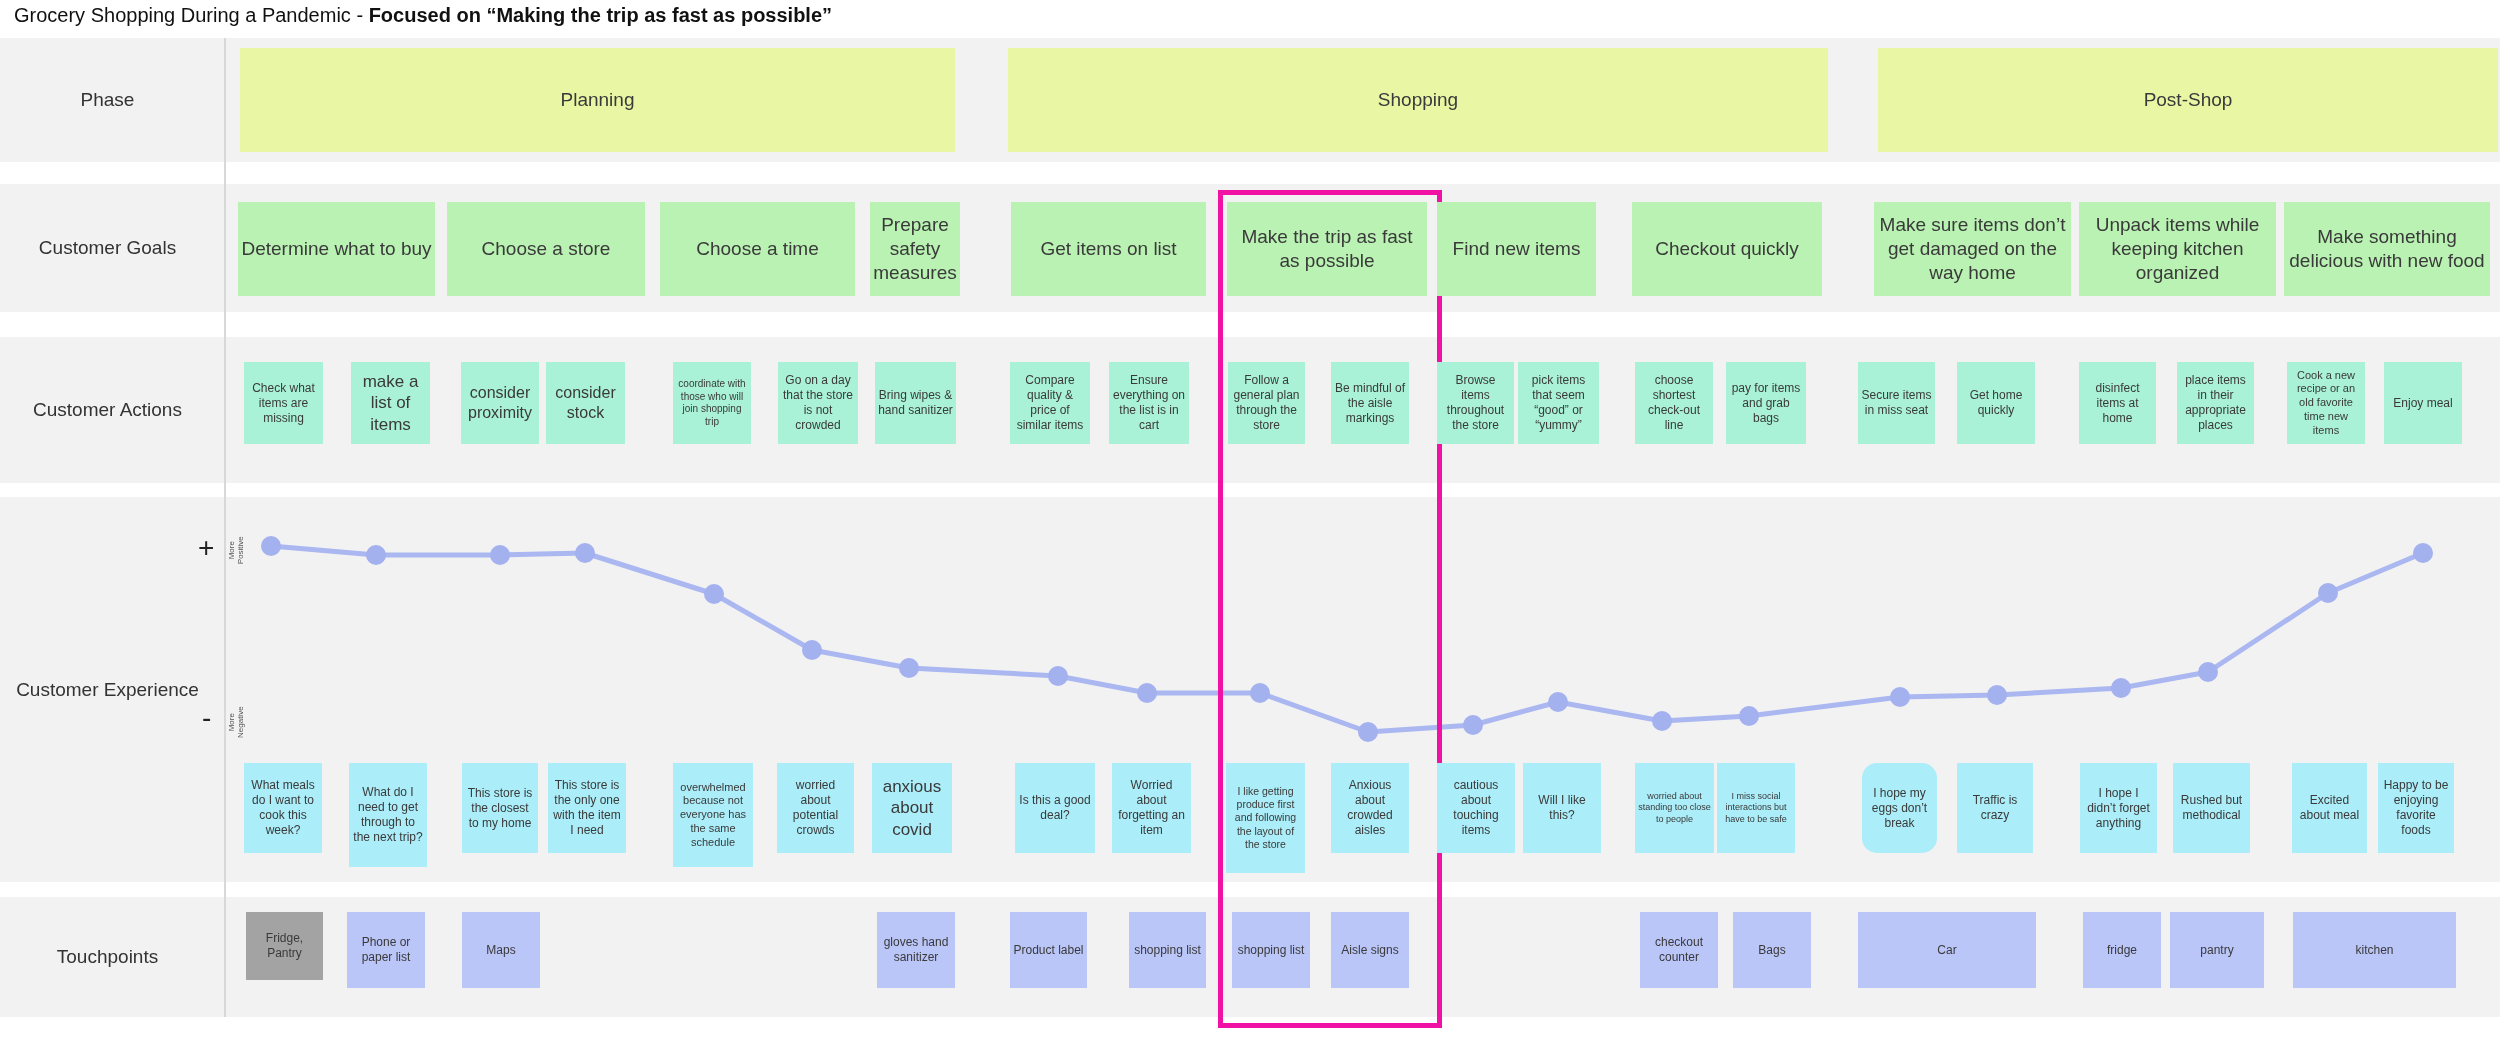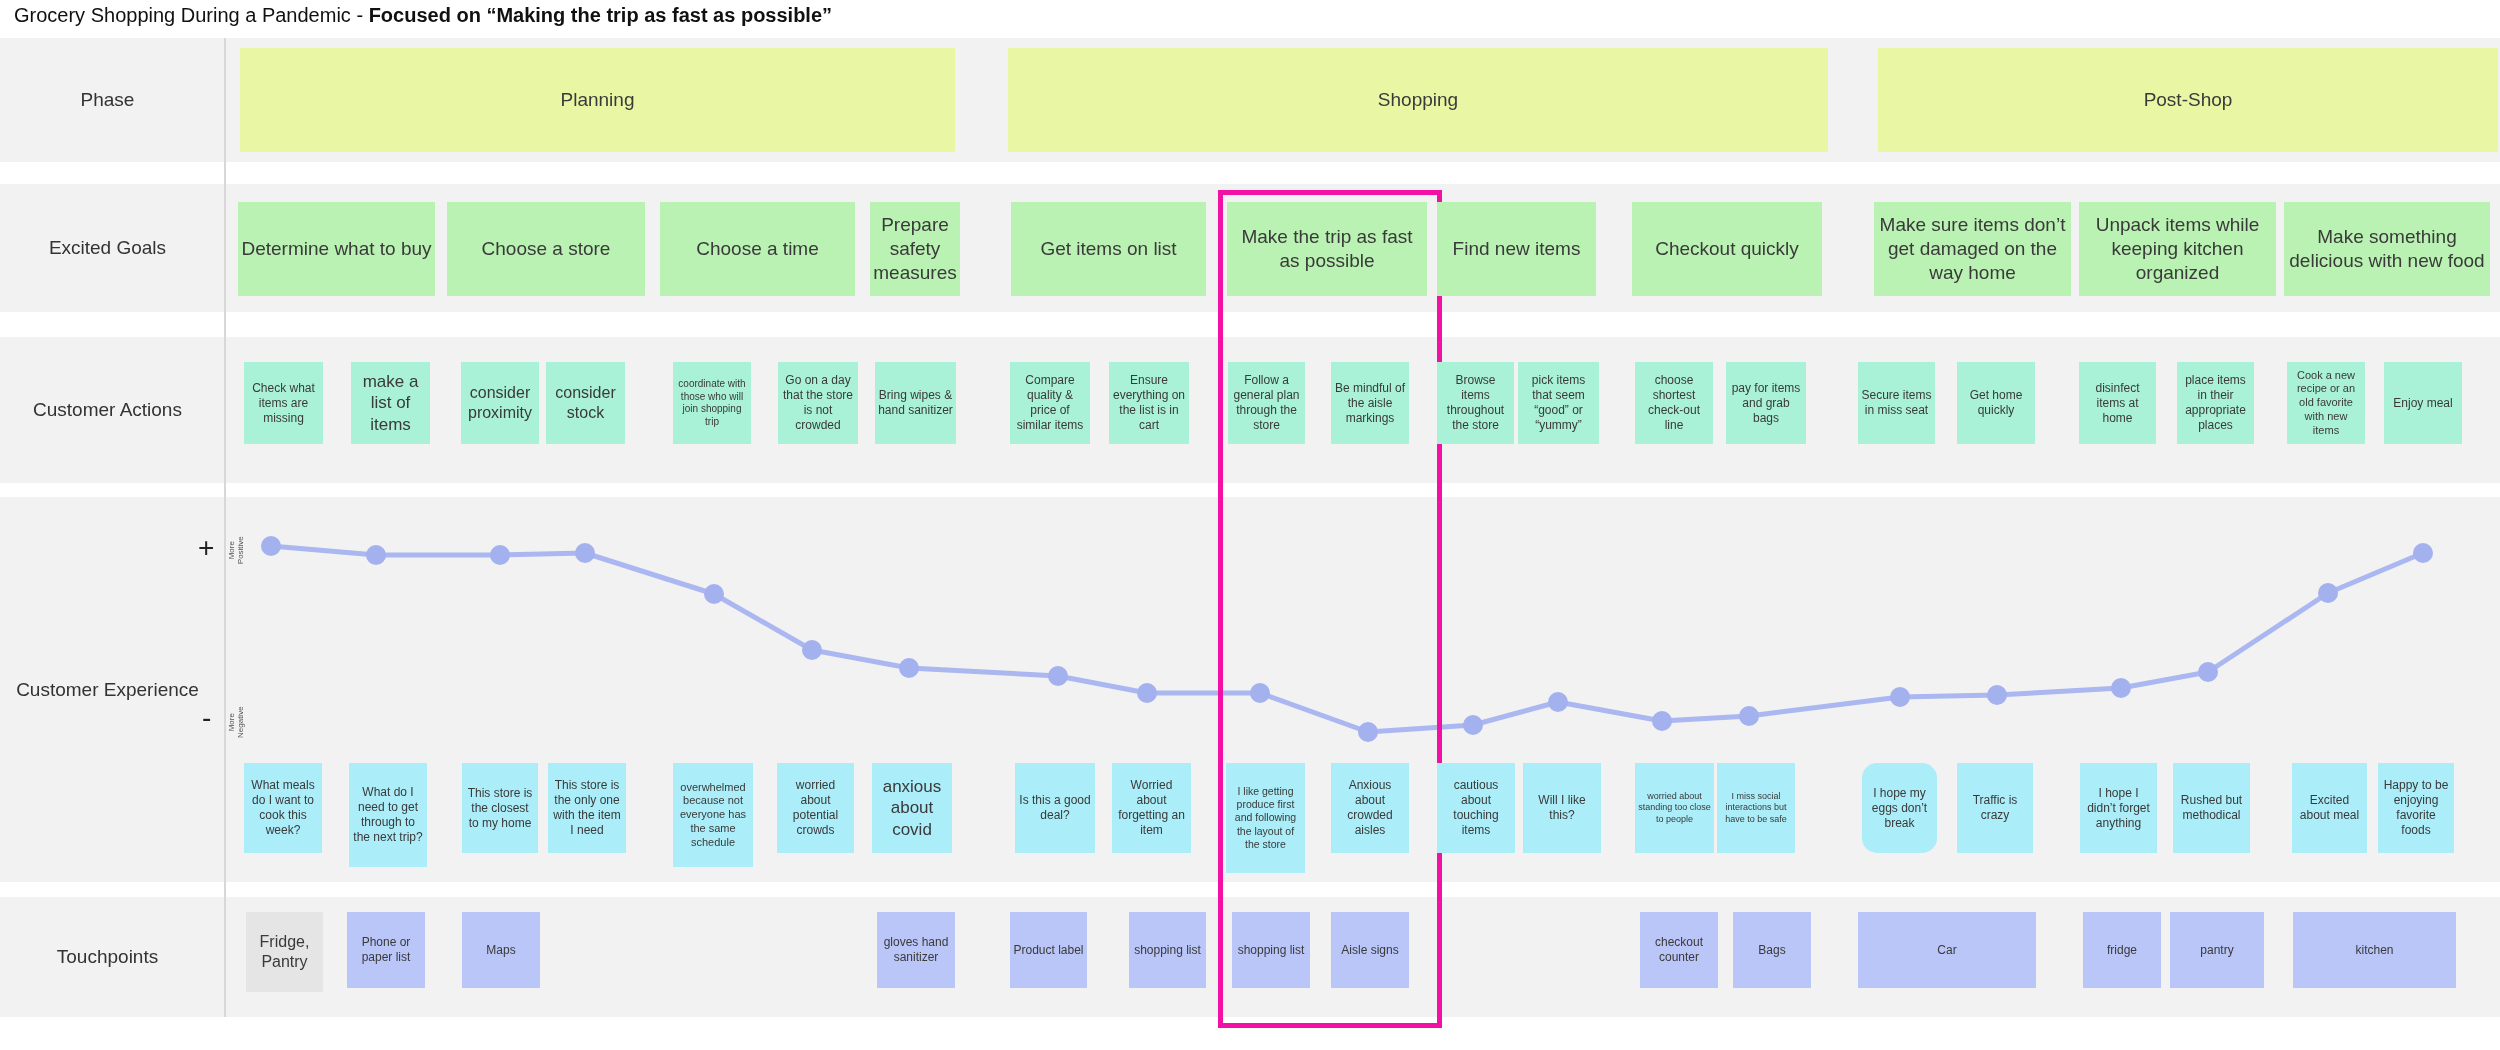--- a/index.html
+++ b/index.html
@@ -22,21 +22,21 @@
 
   <div class="title">
     <span>Grocery Shopping During a Pandemic - </span><span class="bold">Focused on “Making the trip as fast as possible”</span>
   </div>
 
   <div class="band" id="band-phase" style="top:38px;height:124px;">
     <div class="rowlabel">Phase</div>
   </div>
 
   <div class="band" id="band-goals" style="top:184px;height:128px;">
-    <div class="rowlabel">Excited Goals</div>
+    <div class="rowlabel">Customer Goals</div>
   </div>
 
   <div class="band" id="band-actions" style="top:337px;height:146px;">
     <div class="rowlabel">Customer Actions</div>
   </div>
 
   <div class="band" id="band-experience" style="top:497px;height:385px;">
     <div class="rowlabel">Customer Experience</div>
   </div>
 
@@ -104,21 +104,21 @@
     <div class="note" style="left: 1228px; top: 362px; width: 77px; height: 82px; font-size: 12px; background: rgb(169, 242, 215);">Follow a general plan through the store</div>
     <div class="note" style="left: 1331px; top: 362px; width: 78px; height: 82px; font-size: 12px; background: rgb(169, 242, 215);">Be mindful of the aisle markings</div>
     <div class="note" style="left: 1437px; top: 362px; width: 77px; height: 82px; font-size: 12px; background: rgb(169, 242, 215);">Browse items throughout the store</div>
     <div class="note" style="left: 1518px; top: 362px; width: 81px; height: 82px; font-size: 12px; background: rgb(169, 242, 215);">pick items that seem “good” or “yummy”</div>
     <div class="note" style="left: 1635px; top: 362px; width: 78px; height: 82px; font-size: 12px; background: rgb(169, 242, 215);">choose shortest check-out line</div>
     <div class="note" style="left: 1726px; top: 362px; width: 80px; height: 82px; font-size: 12px; background: rgb(169, 242, 215);">pay for items and grab bags</div>
     <div class="note" style="left: 1858px; top: 362px; width: 77px; height: 82px; font-size: 12px; background: rgb(169, 242, 215);">Secure items in miss seat</div>
     <div class="note" style="left: 1957px; top: 362px; width: 78px; height: 82px; font-size: 12px; background: rgb(169, 242, 215);">Get home quickly</div>
     <div class="note" style="left: 2079px; top: 362px; width: 77px; height: 82px; font-size: 12px; background: rgb(169, 242, 215);">disinfect items at home</div>
     <div class="note" style="left: 2177px; top: 362px; width: 77px; height: 82px; font-size: 12px; background: rgb(169, 242, 215);">place items in their appropriate places</div>
-    <div class="note" style="left: 2287px; top: 362px; width: 78px; height: 82px; font-size: 11px; background: rgb(169, 242, 215);">Cook a new recipe or an old favorite with new items</div>
+    <div class="note" style="left: 2287px; top: 362px; width: 78px; height: 82px; font-size: 11px; background: rgb(169, 242, 215);">Cook a new recipe or an old favorite time new items</div>
     <div class="note" style="left: 2384px; top: 362px; width: 78px; height: 82px; font-size: 12px; background: rgb(169, 242, 215);">Enjoy meal</div>
     <div class="note" style="left: 244px; top: 763px; width: 78px; height: 90px; font-size: 12px; background: rgb(171, 237, 248);">What meals do I want to cook this week?</div>
     <div class="note" style="left: 349px; top: 763px; width: 78px; height: 104px; font-size: 12px; background: rgb(171, 237, 248);">What do I need to get through to the next trip?</div>
     <div class="note" style="left: 462px; top: 763px; width: 76px; height: 90px; font-size: 12px; background: rgb(171, 237, 248);">This store is the closest to my home</div>
     <div class="note" style="left: 548px; top: 763px; width: 78px; height: 90px; font-size: 12px; background: rgb(171, 237, 248);">This store is the only one with the item I need</div>
     <div class="note" style="left: 673px; top: 763px; width: 80px; height: 104px; font-size: 11px; background: rgb(171, 237, 248);">overwhelmed because not everyone has the same schedule</div>
     <div class="note" style="left: 777px; top: 763px; width: 77px; height: 90px; font-size: 12px; background: rgb(171, 237, 248);">worried about potential crowds</div>
     <div class="note" style="left: 872px; top: 763px; width: 80px; height: 90px; font-size: 17px; background: rgb(171, 237, 248);">anxious about covid</div>
     <div class="note" style="left: 1015px; top: 763px; width: 80px; height: 90px; font-size: 12px; background: rgb(171, 237, 248);">Is this a good deal?</div>
     <div class="note" style="left: 1112px; top: 763px; width: 79px; height: 90px; font-size: 12px; background: rgb(171, 237, 248);">Worried about forgetting an item</div>
@@ -127,21 +127,21 @@
     <div class="note" style="left: 1437px; top: 763px; width: 78px; height: 90px; font-size: 12px; background: rgb(171, 237, 248);">cautious about touching items</div>
     <div class="note" style="left: 1523px; top: 763px; width: 78px; height: 90px; font-size: 12px; background: rgb(171, 237, 248);">Will I like this?</div>
     <div class="note" style="left: 1635px; top: 763px; width: 79px; height: 90px; font-size: 9px; background: rgb(171, 237, 248);">worried about standing too close to people</div>
     <div class="note" style="left: 1717px; top: 763px; width: 78px; height: 90px; font-size: 9px; background: rgb(171, 237, 248);">I miss social interactions but have to be safe</div>
     <div class="note" style="left: 1862px; top: 763px; width: 75px; height: 90px; font-size: 12px; background: rgb(171, 237, 248); border-radius: 15px;">I hope my eggs don’t break</div>
     <div class="note" style="left: 1957px; top: 763px; width: 76px; height: 90px; font-size: 12px; background: rgb(171, 237, 248);">Traffic is crazy</div>
     <div class="note" style="left: 2080px; top: 763px; width: 77px; height: 90px; font-size: 12px; background: rgb(171, 237, 248);">I hope I didn’t forget anything</div>
     <div class="note" style="left: 2173px; top: 763px; width: 77px; height: 90px; font-size: 12px; background: rgb(171, 237, 248);">Rushed but methodical</div>
     <div class="note" style="left: 2292px; top: 763px; width: 75px; height: 90px; font-size: 12px; background: rgb(171, 237, 248);">Excited about meal</div>
     <div class="note" style="left: 2378px; top: 763px; width: 76px; height: 90px; font-size: 12px; background: rgb(171, 237, 248);">Happy to be enjoying favorite foods</div>
-    <div class="note" style="left: 246px; top: 912px; width: 77px; height: 80px; font-size: 16px; background: #e5e5e5;">Fridge, Pantry</div>
+    <div class="note" style="left: 246px; top: 912px; width: 77px; height: 68px; font-size: 12px; background: #a3a3a3;">Fridge, Pantry</div>
     <div class="note" style="left: 347px; top: 912px; width: 78px; height: 76px; font-size: 12px; background: rgb(186, 197, 248);">Phone or paper list</div>
     <div class="note" style="left: 462px; top: 912px; width: 78px; height: 76px; font-size: 12px; background: rgb(186, 197, 248);">Maps</div>
     <div class="note" style="left: 877px; top: 912px; width: 78px; height: 76px; font-size: 12px; background: rgb(186, 197, 248);">gloves hand sanitizer</div>
     <div class="note" style="left: 1010px; top: 912px; width: 77px; height: 76px; font-size: 12px; background: rgb(186, 197, 248);">Product label</div>
     <div class="note" style="left: 1129px; top: 912px; width: 77px; height: 76px; font-size: 12px; background: rgb(186, 197, 248);">shopping list</div>
     <div class="note" style="left: 1232px; top: 912px; width: 78px; height: 76px; font-size: 12px; background: rgb(186, 197, 248);">shopping list</div>
     <div class="note" style="left: 1331px; top: 912px; width: 78px; height: 76px; font-size: 12px; background: rgb(186, 197, 248);">Aisle signs</div>
     <div class="note" style="left: 1640px; top: 912px; width: 78px; height: 76px; font-size: 12px; background: rgb(186, 197, 248);">checkout counter</div>
     <div class="note" style="left: 1733px; top: 912px; width: 78px; height: 76px; font-size: 12px; background: rgb(186, 197, 248);">Bags</div>
     <div class="note" style="left: 1858px; top: 912px; width: 178px; height: 76px; font-size: 12px; background: rgb(186, 197, 248);">Car</div>

